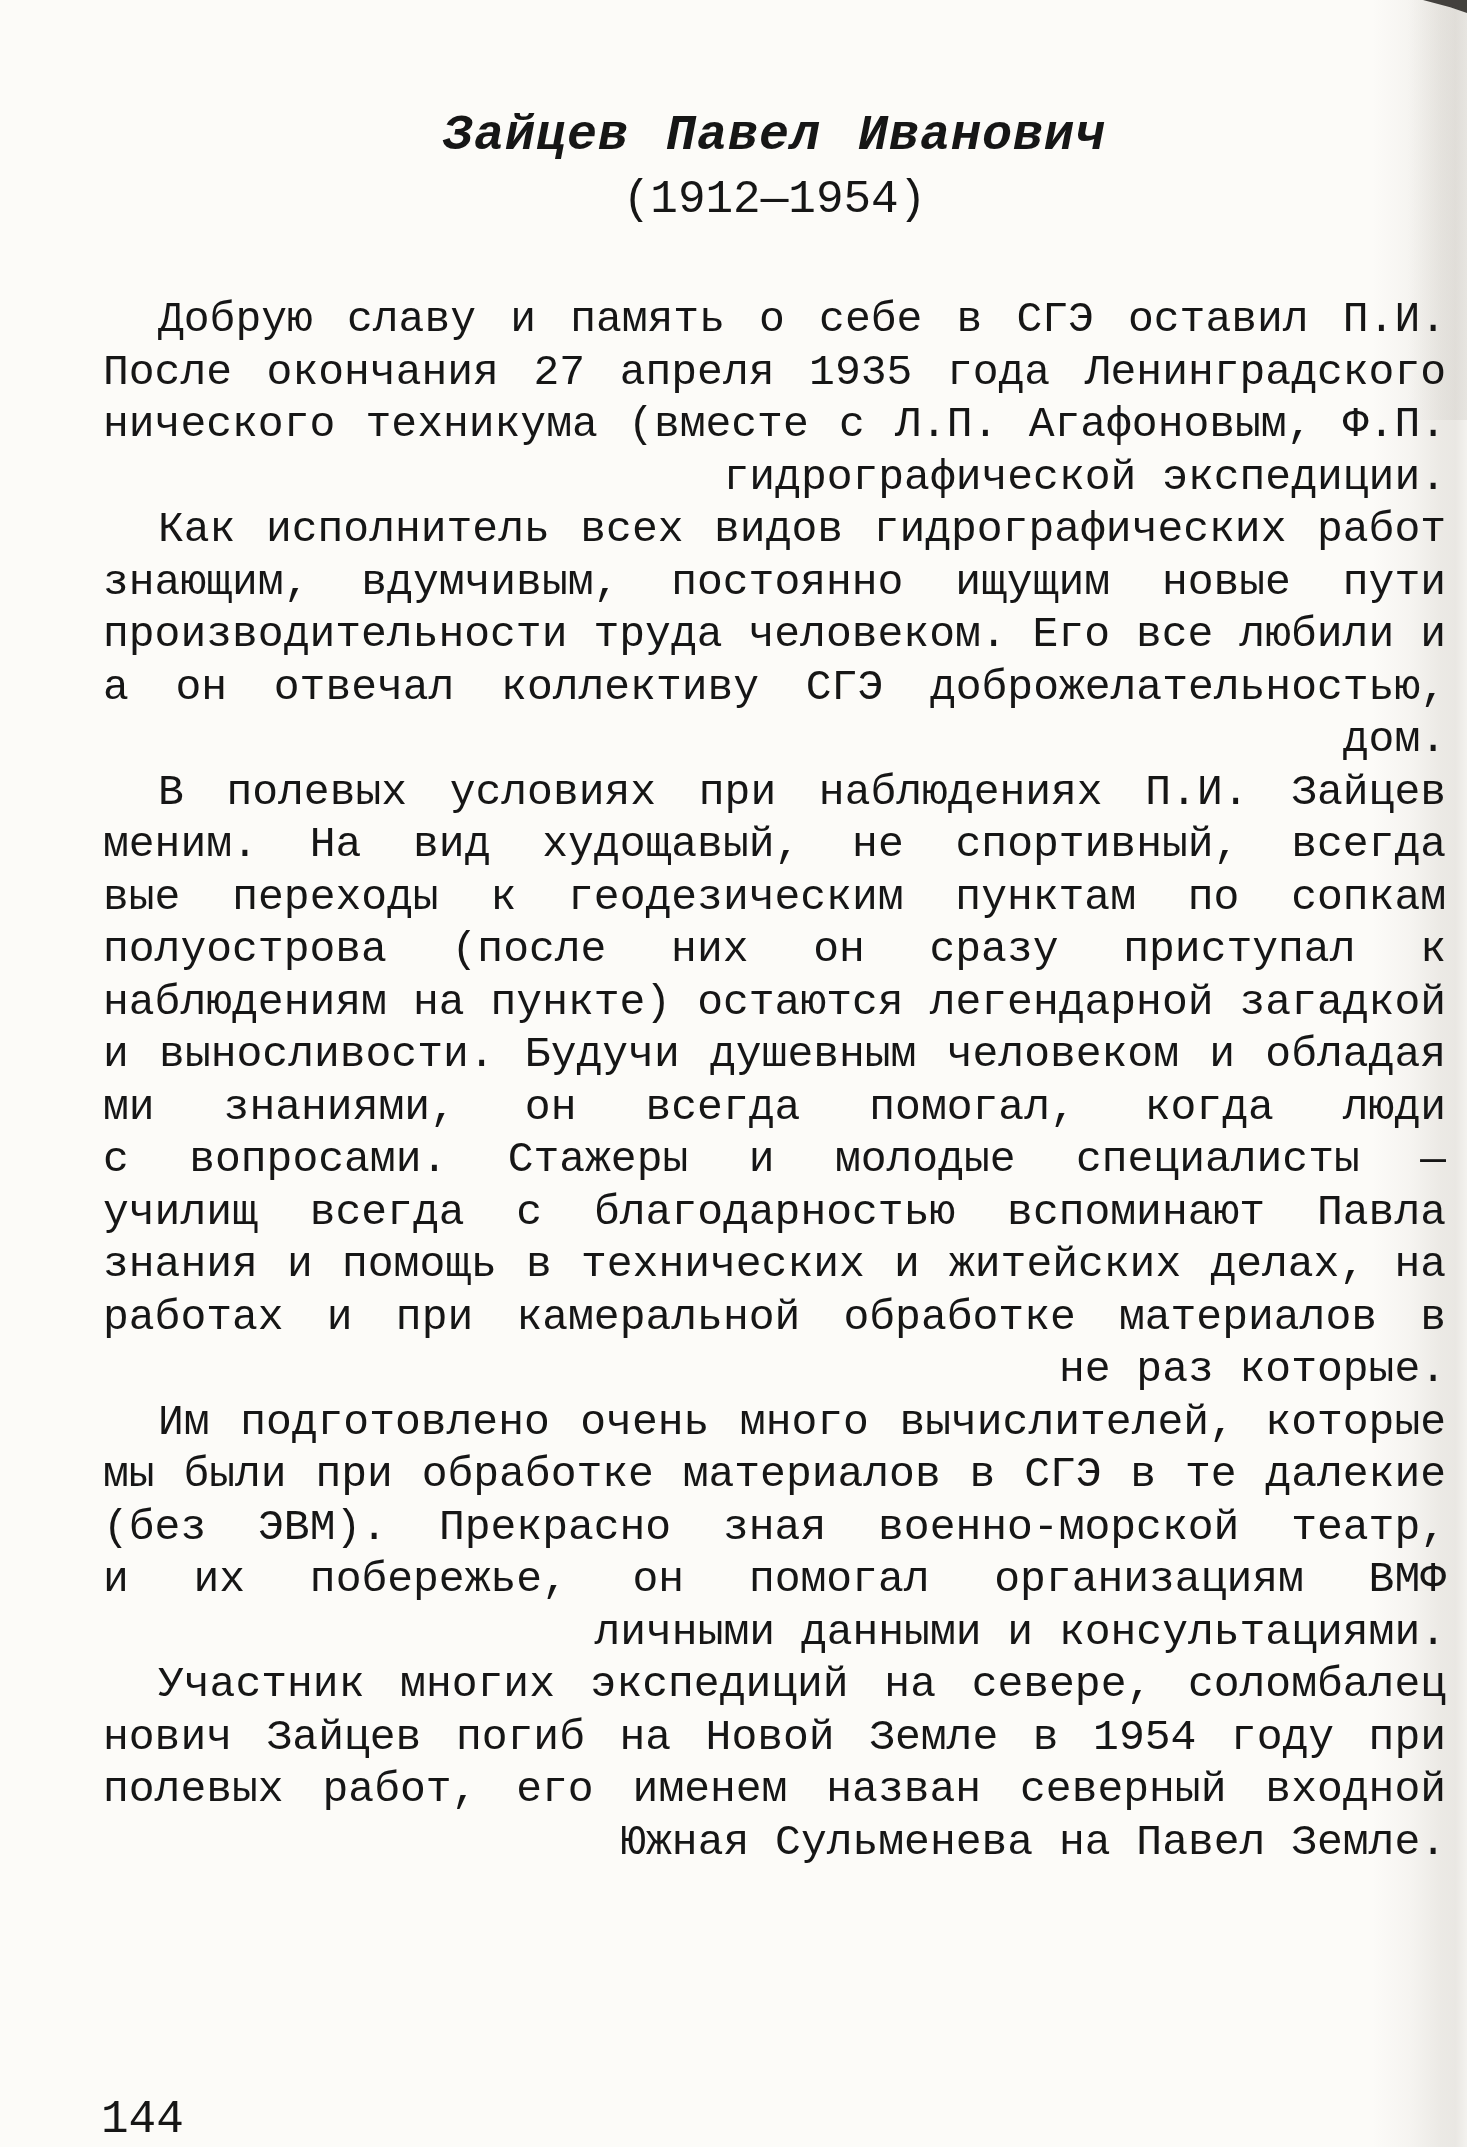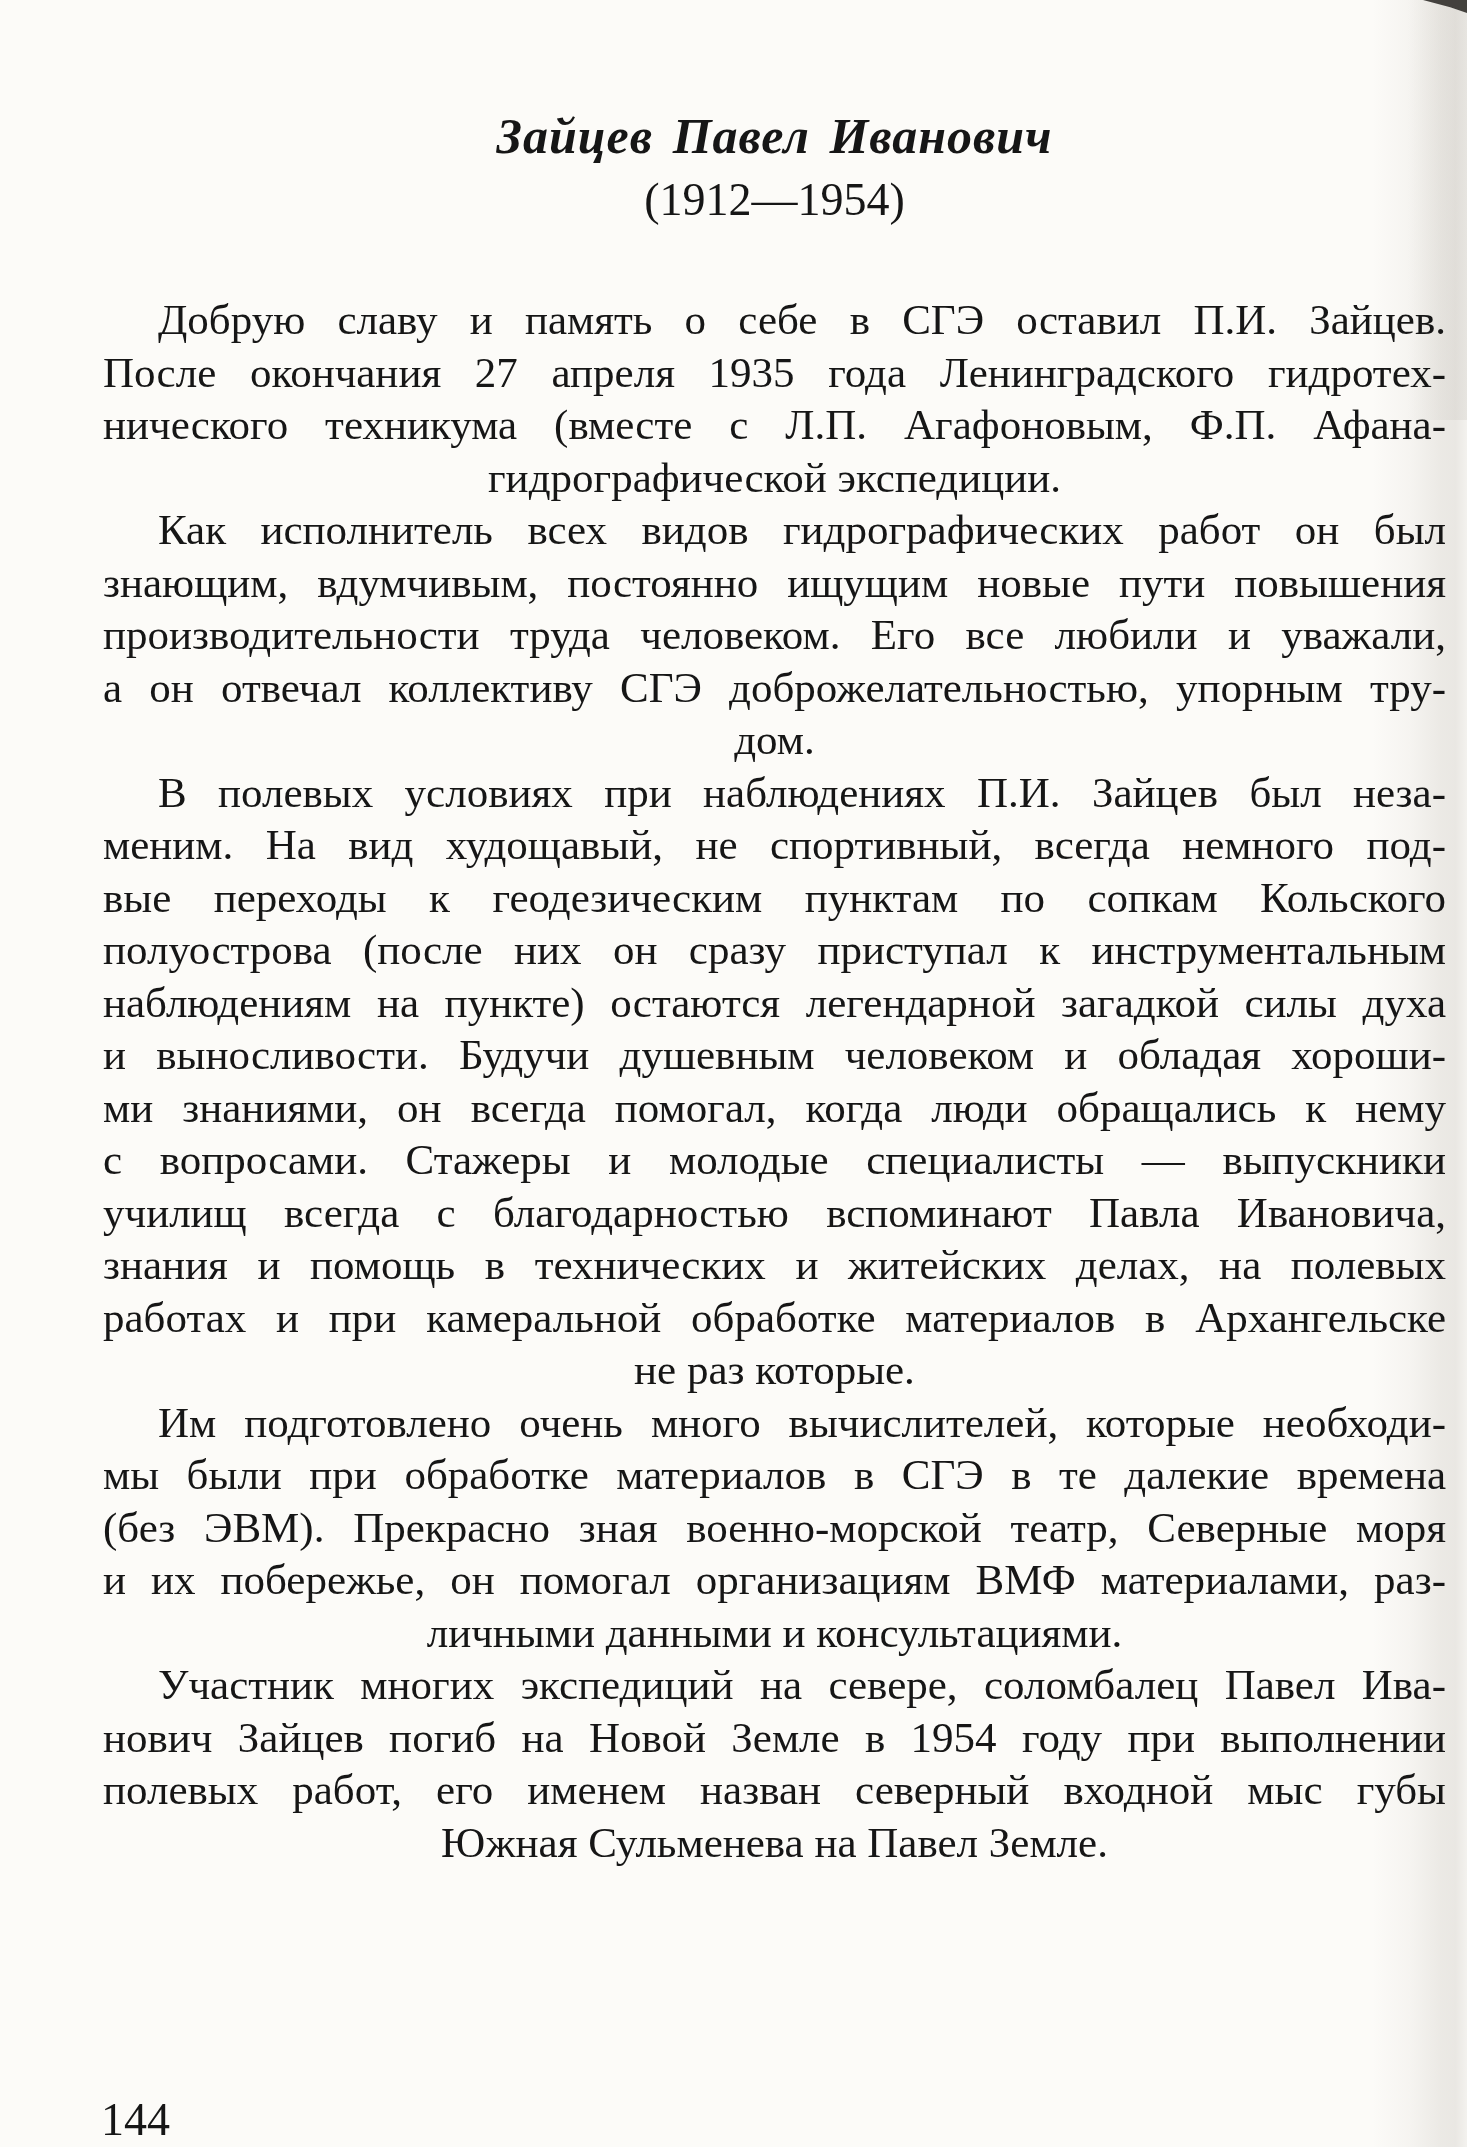--- a/index.html
+++ b/index.html
@@ -1,20 +1,20 @@
 <!DOCTYPE html>
 <html><head>
 <meta charset="utf-8">
 <style>
   html,body { margin:0; padding:0; background:#888; }
   .page {
     position:relative;
     width:1467px; height:2147px;
     background:#fcfbf8;
-    font-family:Liberation Serif, serif;
+    font-family:Liberation Mono, monospace;
     color:#161616;
     overflow:hidden;
   }
   
   .edge-shadow {
     position:absolute; top:0; right:0; height:100%; width:95px;
     background:linear-gradient(to right,
       rgba(125,115,102,0) 0%,
       rgba(125,115,102,0.05) 40%,
       rgba(125,115,102,0.13) 72%,
@@ -51,21 +51,21 @@
     position:absolute; left:103px; top:294px; width:1343px;
     font-size:43px;
   }
   .ln {
     height:52.5px; line-height:52.5px;
     overflow:hidden;
     text-align:justify;
     white-space:normal;
   }
   .ln.j::after { content:""; display:inline-block; width:100%; height:0; }
-  .ln.l { text-align:center; }
+  .ln.l { text-align:right; }
   .ln.f { text-indent:55px; }
   .page-number {
     position:absolute; left:101px; top:2072px;
     font-size:46px; line-height:48px;margin-top:24px;
   }
 </style>
 </head>
 <body>
 
 <div class="page">

